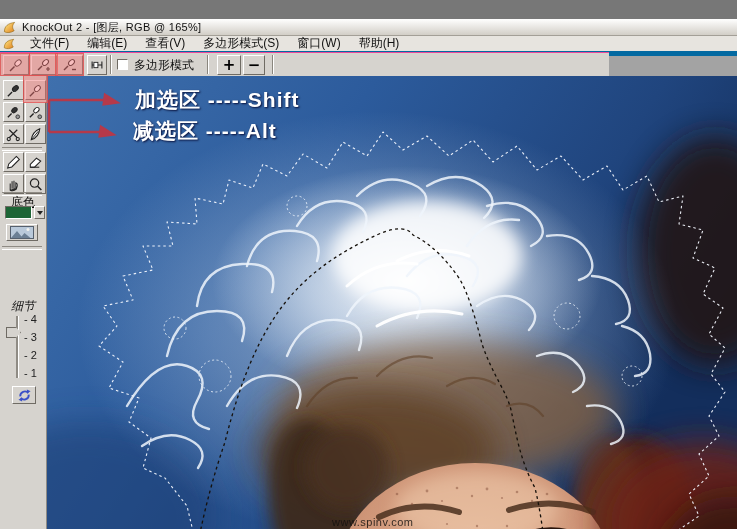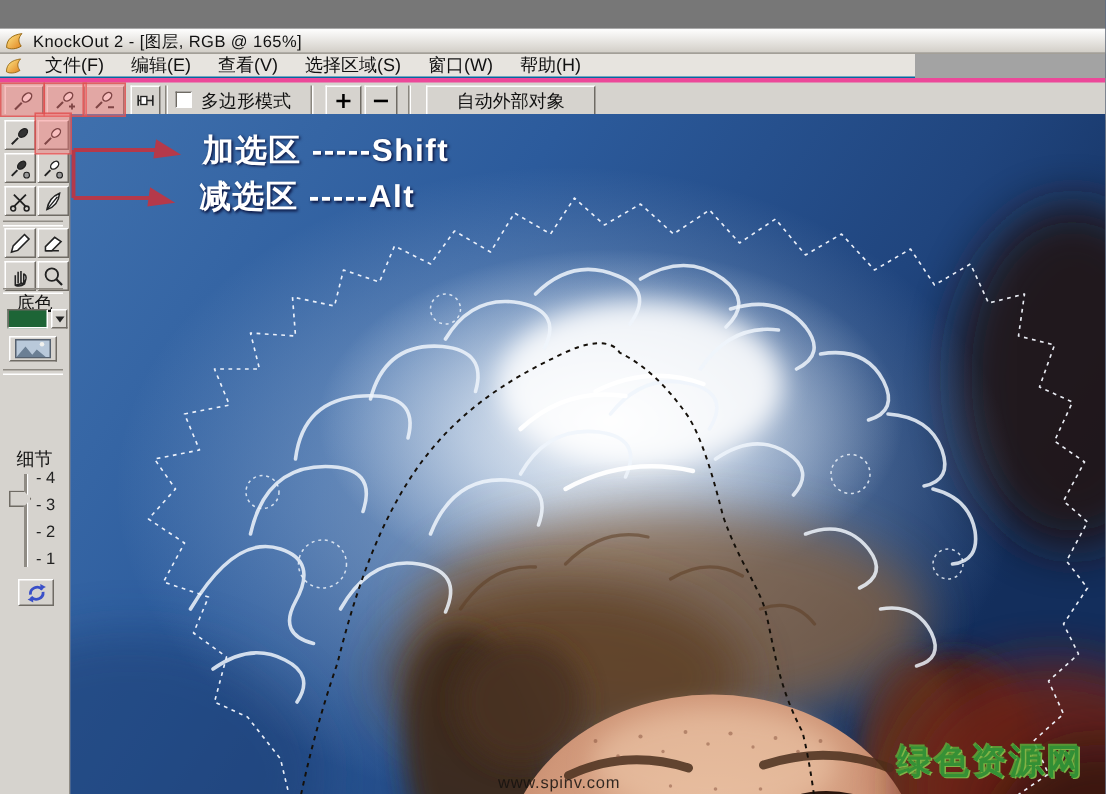--- a/index.html
+++ b/index.html
@@ -6,27 +6,27 @@
   #app{position:relative;width:737px;height:529px;overflow:hidden;
        font-family:"Liberation Sans","DejaVu Sans",sans-serif;
        background:#a3a3a3;-webkit-user-select:none;user-select:none;margin-top:19px;}
   
   .titlebar{position:absolute;left:0;top:0;width:737px;height:16px;
     background:linear-gradient(#ffffff,#d2cec7);
     border-bottom:1px solid #a39f97;display:flex;align-items:center;}
   .titlebar .logo{width:13px;height:13px;margin-left:3px;}
   .titlebar .ttl{font-size:11px;color:#111;margin-left:6px;white-space:nowrap;letter-spacing:.3px;}
   
-  .menubar{position:absolute;left:0;top:17px;width:610px;height:15px;
+  .menubar{position:absolute;left:0;top:17px;width:737px;height:15px;
     background:#e7e4df;border-bottom:5px solid #0369a1;display:flex;align-items:center;}
   .menubar .mdiicon{width:12px;height:12px;margin:0 6px 0 3px;}
   .menuitem{font-size:12px;color:#111;padding:0 9px;height:15px;line-height:15px;white-space:nowrap;cursor:default;}
   
-  .toolbar{position:absolute;left:0;top:33px;width:737px;height:24px;
-    background:#d6d3ce;border-top:3px solid #ec4899;border-bottom:1px solid #8f8b84;}
+  .toolbar{position:absolute;left:0;top:33px;width:609px;height:24px;
+    background:#d6d3ce;border-top:1px solid #ec4899;border-bottom:1px solid #8f8b84;}
   .tbtn{position:absolute;top:2px;height:20px;background:#d6d3ce;
     border:1px solid;border-color:#ffffff #6f6b64 #6f6b64 #ffffff;
     display:flex;align-items:center;justify-content:center;box-sizing:border-box;}
   .tsep{position:absolute;top:2px;height:19px;width:0;border-left:1px solid #8a867e;border-right:1px solid #ffffff;}
   .hl{position:absolute;background:rgba(242,112,112,.45);border:1px solid rgba(221,76,76,.75);box-sizing:border-box;z-index:5;pointer-events:none;}
   .chk{position:absolute;left:117px;top:6px;width:11px;height:11px;background:#fff;
     border:1px solid;border-color:#6f6b64 #ffffff #ffffff #6f6b64;box-sizing:border-box;}
   .chklbl{position:absolute;left:134px;top:4px;font-size:12px;color:#111;white-space:nowrap;}
   .pm{font-family:"DejaVu Sans",sans-serif;font-weight:bold;font-size:15px;line-height:1;color:#000;}
   .autolbl{font-size:12px;color:#111;}
@@ -83,21 +83,21 @@
   <span class="ttl">KnockOut 2 - [图层, RGB @ 165%]</span>
 </div>
 
 <div class="menubar">
   <svg class="mdiicon" viewBox="0 0 14 14">
     <path d="M1.5 11.5 C1.5 5.5 5.5 2.5 12.5 1.5 C10 4.5 9.5 7 12 10.5 C8.5 12.8 4 13 1.5 11.5 Z" fill="url(#gold)" stroke="#8a5a00" stroke-width="0.6"></path>
   </svg>
   <div class="menuitem">文件(F)</div>
   <div class="menuitem">编辑(E)</div>
   <div class="menuitem">查看(V)</div>
-  <div class="menuitem">选择区域(S)</div>
+  <div class="menuitem">多边形模式(S)</div>
   <div class="menuitem">窗口(W)</div>
   <div class="menuitem">帮助(H)</div>
 </div>
 
 <div class="toolbar">
   <div class="tbtn" style="left:3px;width:26px;">
     <svg class="icon" width="18" height="18" viewBox="0 0 18 18">
       <line x1="3" y1="15" x2="7.5" y2="10.5" stroke="#222" stroke-width="1.4"></line>
       <ellipse cx="11" cy="7" rx="3.6" ry="2.4" transform="rotate(-43 11 7)" fill="#fff" stroke="#222"></ellipse>
     </svg>
@@ -126,23 +126,20 @@
   <div class="chk"></div>
   <div class="chklbl">多边形模式</div>
   <div class="tsep" style="left:207px;"></div>
   <div class="tbtn" style="left:217px;width:24px;">
     <span class="pm">+</span>
   </div>
   <div class="tbtn" style="left:243px;width:22px;">
     <span class="pm">−</span>
   </div>
   <div class="tsep" style="left:272px;"></div>
-  <div class="tbtn" style="left:284px;width:113px;">
-    <span class="autolbl">自动外部对象</span>
-  </div>
 
   <div class="hl" style="left:0;top:0;width:30px;height:23px;"></div>
   <div class="hl" style="left:29px;top:0;width:29px;height:23px;"></div>
   <div class="hl" style="left:55px;top:0;width:29px;height:23px;"></div>
 </div>
 
 <div class="hl" style="left:23px;top:56px;width:25px;height:28px;z-index:6;"></div>
 
 <div class="sidepanel">
 
@@ -219,21 +216,21 @@
   <div class="swdrop"></div>
   <div class="imgbtn">
     <svg class="icon" width="24" height="13" viewBox="0 0 24 13">
       <rect x="0.5" y="0.5" width="23" height="12" fill="#b9c9da" stroke="#55606e"></rect>
       <path d="M1 12 l6 -7 4.5 5.5 3 -3.5 6 5 z" fill="#6b7f94"></path>
       <circle cx="18" cy="3.5" r="1.5" fill="#f2f2ee"></circle>
     </svg>
   </div>
   <div class="psep" style="top:170px;"></div>
 
-  <div class="plabel" style="top:222px;">细节</div>
+  <div class="plabel" style="top:222px;font-style:italic;">细节</div>
   <div class="track"></div>
   <div class="thumb"></div>
   <div class="tick" style="top:237px;">- 4</div>
   <div class="tick" style="top:255px;">- 3</div>
   <div class="tick" style="top:273px;">- 2</div>
   <div class="tick" style="top:291px;">- 1</div>
   <div class="refbtn">
     <svg class="icon" width="17" height="15" viewBox="0 0 18 16">
       <path d="M4.5 9 A4.8 4.8 0 0 1 13 5.5" fill="none" stroke="#3a50c8" stroke-width="2"></path>
       <path d="M13.5 7 A4.8 4.8 0 0 1 5 10.5" fill="none" stroke="#3a50c8" stroke-width="2"></path>
@@ -400,16 +397,15 @@
       <path d="M2 24 V56"></path>
       <path d="M2 56 H54"></path>
     </g>
     <path d="M56 18 L74 26 L56 31 Z" fill="#b5394a" transform="rotate(8 65 25)"></path>
     <path d="M52 50 L70 58 L52 63 Z" fill="#b5394a" transform="rotate(8 61 57)"></path>
   </svg>
 
   <div class="anno" style="left:86px;top:41px;">减选区 -----Alt</div>
   <div class="anno" style="left:88px;top:10px;">加选区 -----Shift</div>
   <div class="wm-center">www.spinv.com</div>
-  <div class="wm-site">绿色资源网</div>
 </div>
 
 </div>
 
 </body></html>

